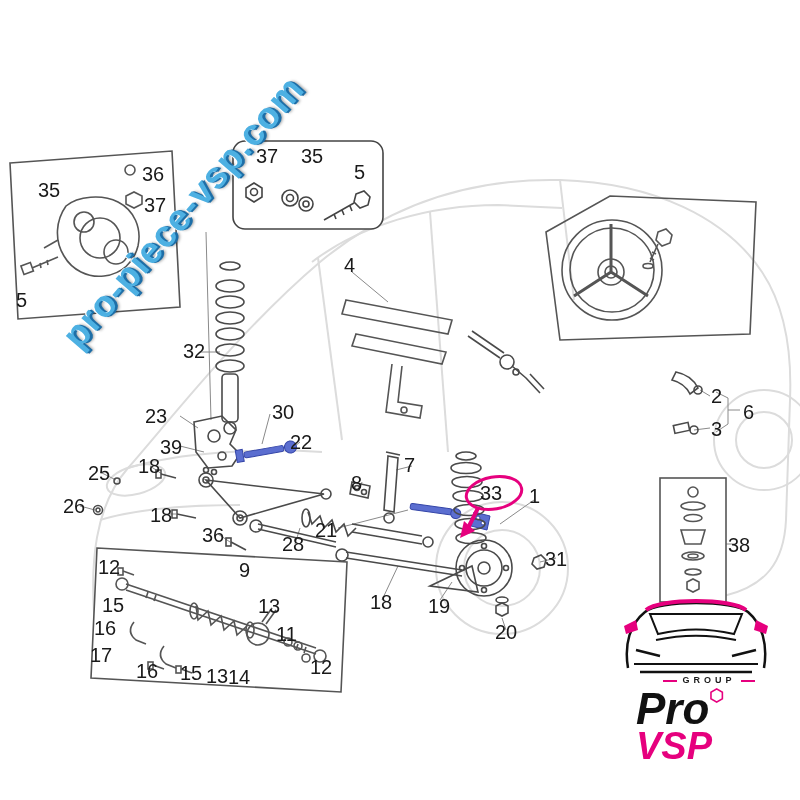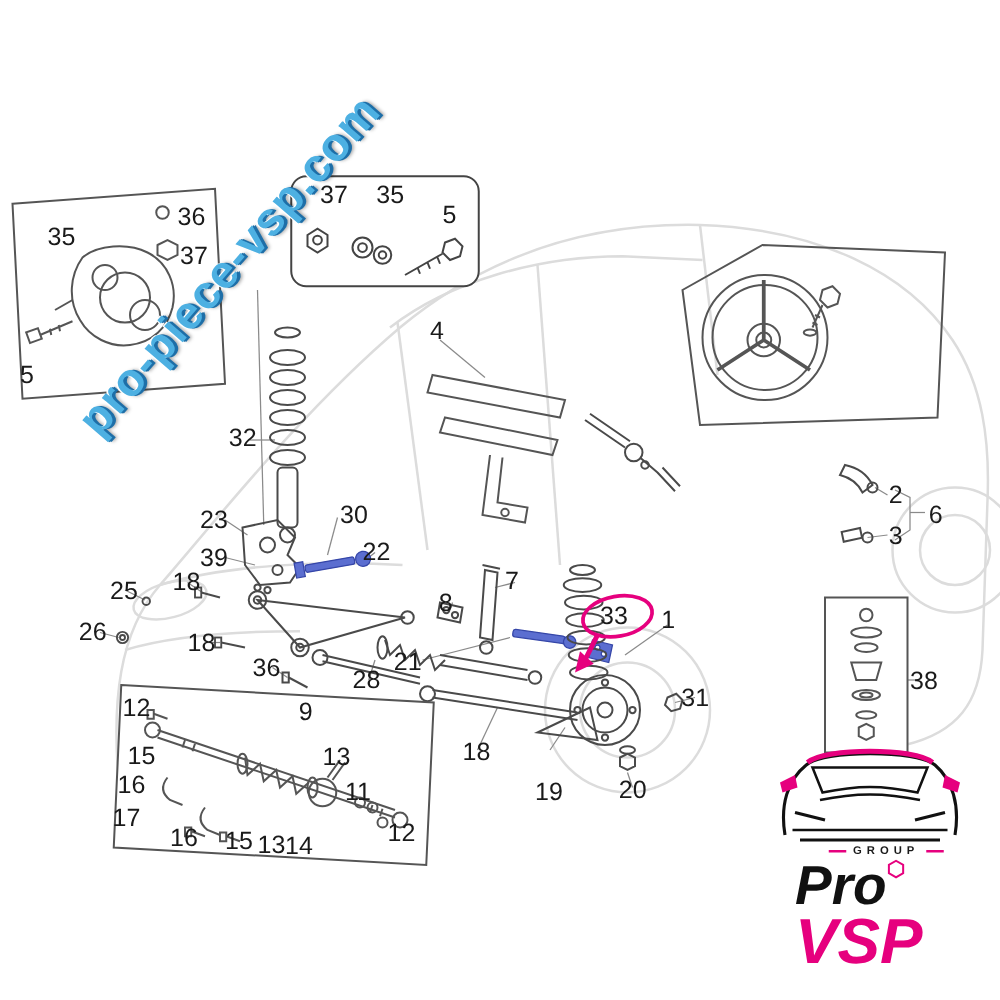--- a/index.html
+++ b/index.html
@@ -10,21 +10,21 @@
            font-family:"Liberation Sans",sans-serif;}
   .watermark{position:absolute;left:70px;top:322px;transform:rotate(-49deg);transform-origin:left center;
              font-size:37px;font-weight:bold;letter-spacing:1px;color:#4db0e2;white-space:nowrap;
              text-shadow:-1px -1px 0 #ffffff,1px 1px 0 #1e6fa8,2px 2px 0 #1e6fa8,3px 3px 3px rgba(0,0,0,.35);}
   .logo-text{position:absolute;left:636px;top:676px;width:146px;text-align:left;line-height:1;}
   .logo-group{font-size:9px;font-weight:bold;letter-spacing:4px;color:#1a1a1a;
               display:flex;align-items:center;justify-content:center;gap:5px;}
   .gdash{display:inline-block;width:14px;height:2px;background:#e6007e;}
   .logo-pro{font-size:44px;font-weight:900;font-style:italic;color:#111111;margin-top:2px;}
   .logo-pro .hex{font-size:17px;font-style:normal;color:#e6007e;vertical-align:top;line-height:1;}
-  .logo-vsp{font-size:51px;font-weight:900;font-style:italic;color:#e6007e;margin-top:-4px;}
+  .logo-vsp{font-size:38px;font-weight:900;font-style:italic;color:#e6007e;margin-top:-4px;}
 </style>
 </head>
 <body>
 
 <div class="canvas">
 
   <svg class="layer" width="800" height="800" viewBox="0 0 800 800">
 
     <g stroke="#dcdcdc" fill="none" stroke-width="2">
       <path d="M96,636 C88,560 96,505 128,468 C170,420 240,330 320,262 C390,204 470,178 560,180 C655,183 726,218 762,272 C786,308 792,352 790,400 L786,520 C784,562 766,586 724,596"></path>
@@ -312,37 +312,37 @@
 
   <div class="callout" style="left:38px;top:180px">35</div>
   <div class="callout" style="left:142px;top:164px">36</div>
   <div class="callout" style="left:144px;top:195px">37</div>
   <div class="callout" style="left:16px;top:290px">5</div>
   <div class="callout" style="left:256px;top:146px">37</div>
   <div class="callout" style="left:301px;top:146px">35</div>
   <div class="callout" style="left:354px;top:162px">5</div>
   <div class="callout" style="left:344px;top:255px">4</div>
   <div class="callout" style="left:183px;top:341px">32</div>
-  <div class="callout" style="left:160px;top:406px">23</div>
+  <div class="callout" style="left:145px;top:406px">23</div>
   <div class="callout" style="left:160px;top:437px">39</div>
   <div class="callout" style="left:272px;top:402px">30</div>
   <div class="callout" style="left:290px;top:432px">22</div>
   <div class="callout" style="left:88px;top:463px">25</div>
   <div class="callout" style="left:138px;top:456px">18</div>
   <div class="callout" style="left:63px;top:496px">26</div>
   <div class="callout" style="left:150px;top:505px">18</div>
   <div class="callout" style="left:202px;top:525px">36</div>
   <div class="callout" style="left:282px;top:534px">28</div>
   <div class="callout" style="left:315px;top:520px">21</div>
   <div class="callout" style="left:404px;top:455px">7</div>
   <div class="callout" style="left:351px;top:473px">8</div>
   <div class="callout" style="left:480px;top:483px">33</div>
   <div class="callout" style="left:529px;top:486px">1</div>
   <div class="callout" style="left:545px;top:549px">31</div>
-  <div class="callout" style="left:428px;top:624px">19</div>
+  <div class="callout" style="left:428px;top:596px">19</div>
   <div class="callout" style="left:370px;top:592px">18</div>
   <div class="callout" style="left:495px;top:622px">20</div>
   <div class="callout" style="left:711px;top:386px">2</div>
   <div class="callout" style="left:711px;top:419px">3</div>
   <div class="callout" style="left:743px;top:402px">6</div>
   <div class="callout" style="left:728px;top:535px">38</div>
   <div class="callout" style="left:98px;top:557px">12</div>
   <div class="callout" style="left:239px;top:560px">9</div>
   <div class="callout" style="left:102px;top:595px">15</div>
   <div class="callout" style="left:94px;top:618px">16</div>

